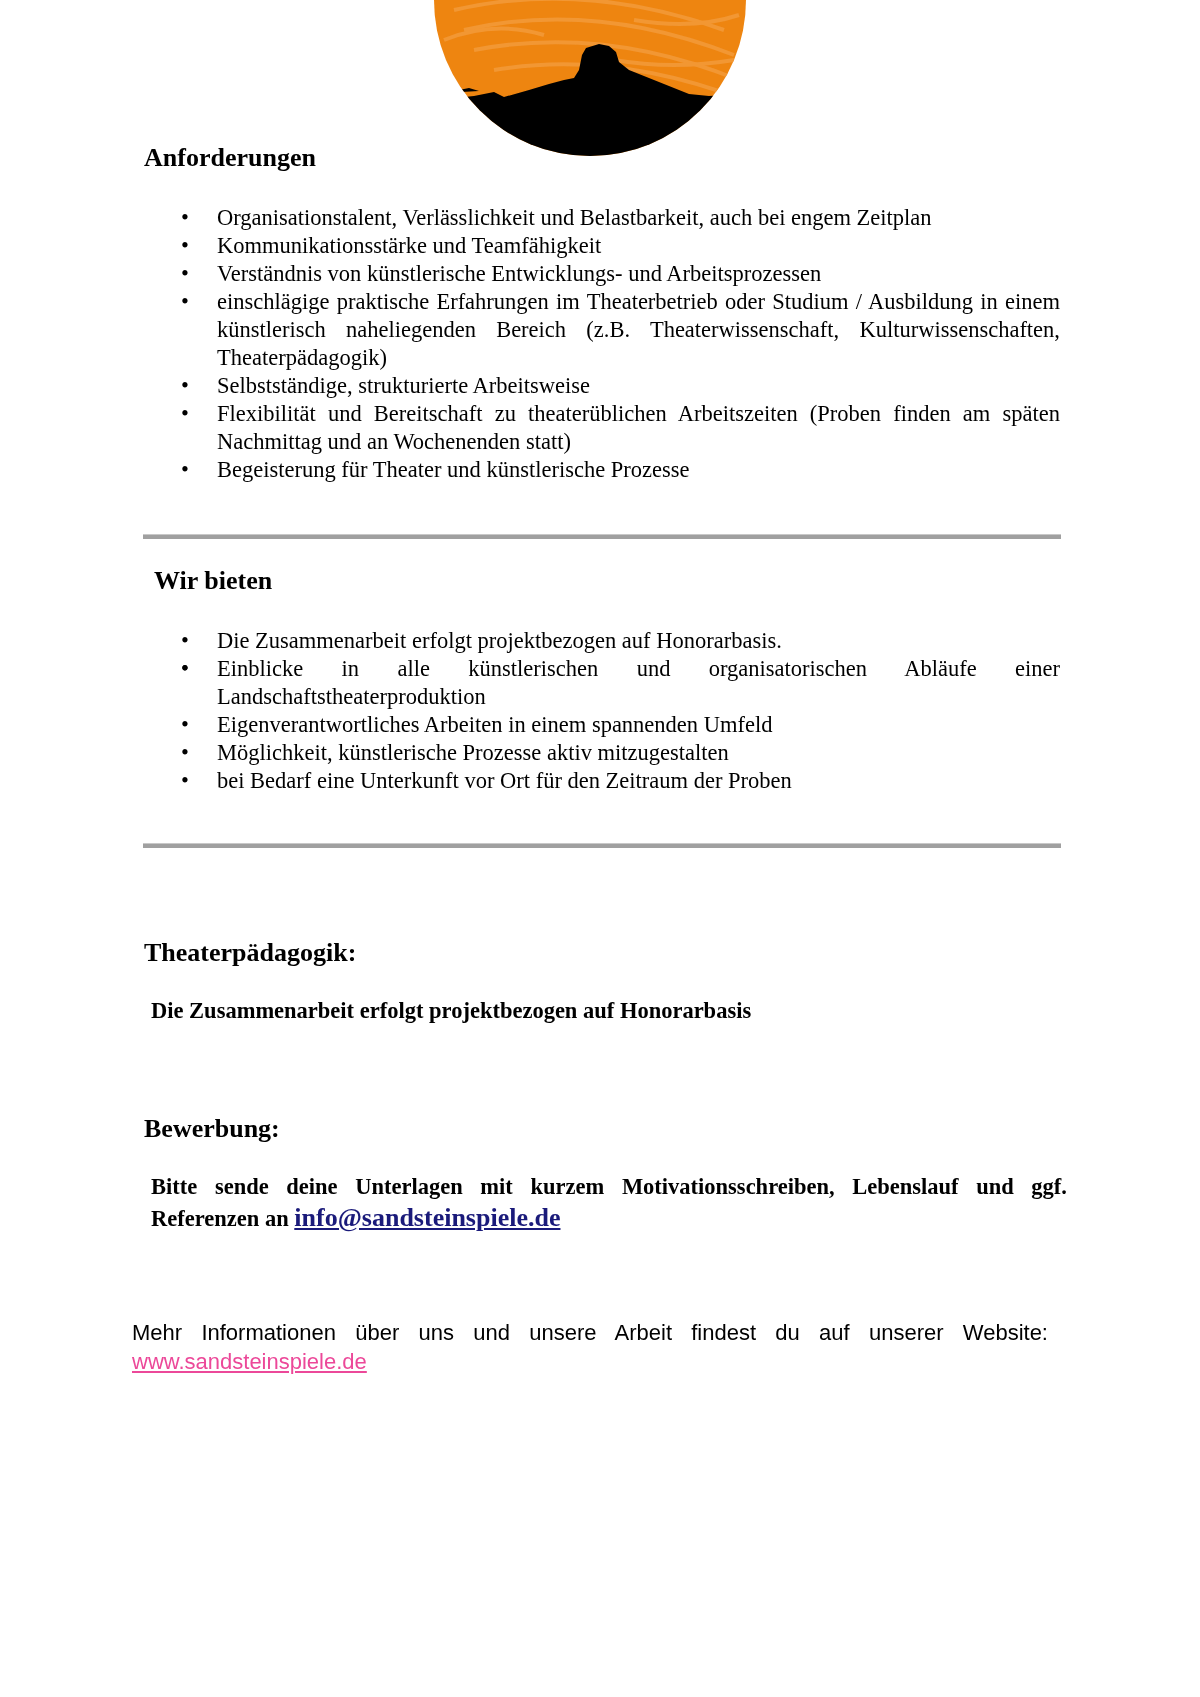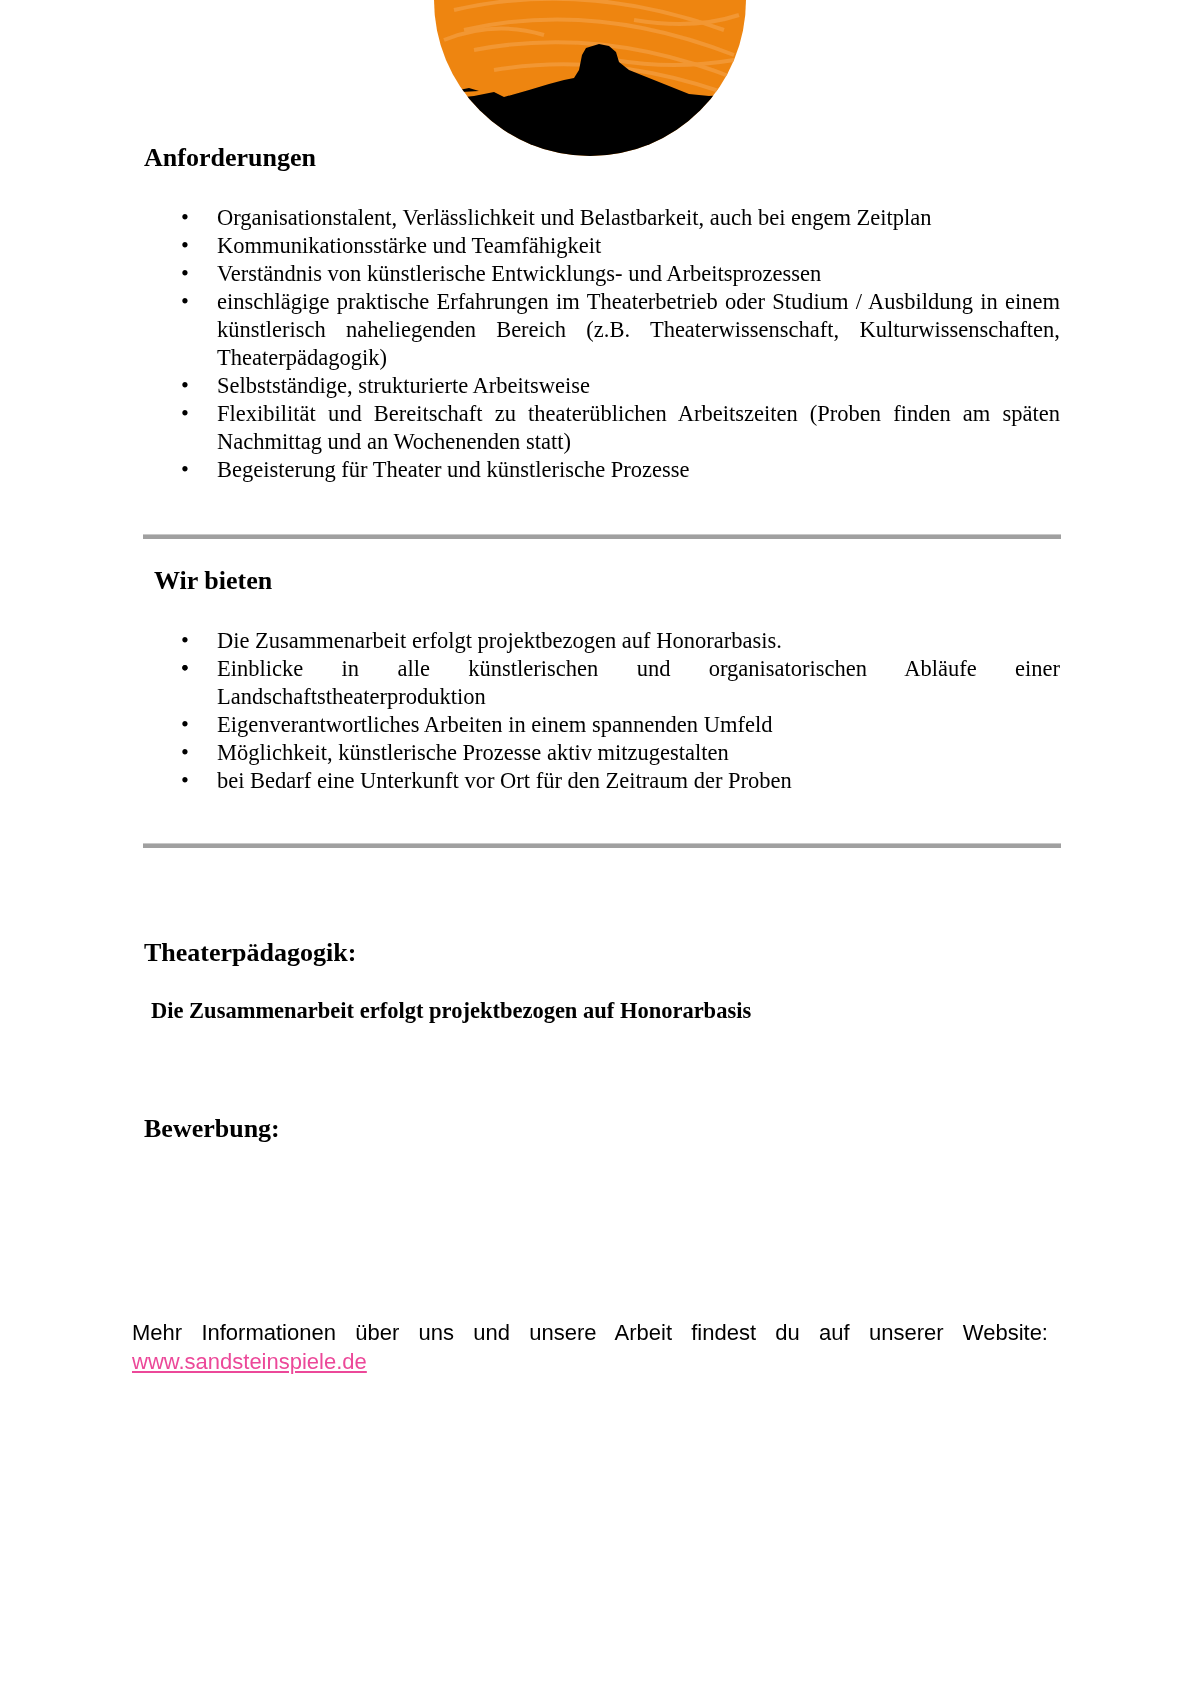--- a/index.html
+++ b/index.html
@@ -83,19 +83,20 @@
     <li><span class="bullet">•</span><span>Möglichkeit, künstlerische Prozesse aktiv mitzugestalten</span></li>
     <li><span class="bullet">•</span><span>bei Bedarf eine Unterkunft vor Ort für den Zeitraum der Proben</span></li>
   </ul>
 
   <div class="rule rule2"></div>
 
   <h2 class="heading h-bes">Theaterpädagogik:</h2>
   <p class="bold-text bes-text">Die Zusammenarbeit erfolgt projektbezogen auf Honorarbasis</p>
 
   <h2 class="heading h-bew">Bewerbung:</h2>
+  <p class="bold-text bew-text"><span>Bitte sende deine Unterlagen mit kurzem Motivationsschreiben, Lebenslauf und ggf. Referenzen an </span><a class="mail-link">info@sandsteinspiele.de</a></p>
 
   <p class="info-text">
     <span class="info-line1">Mehr Informationen über uns und unsere Arbeit findest du auf unserer Website:</span>
     <a class="web-link">www.sandsteinspiele.de</a>
   </p>
 
 </div>
 
 </body></html>

